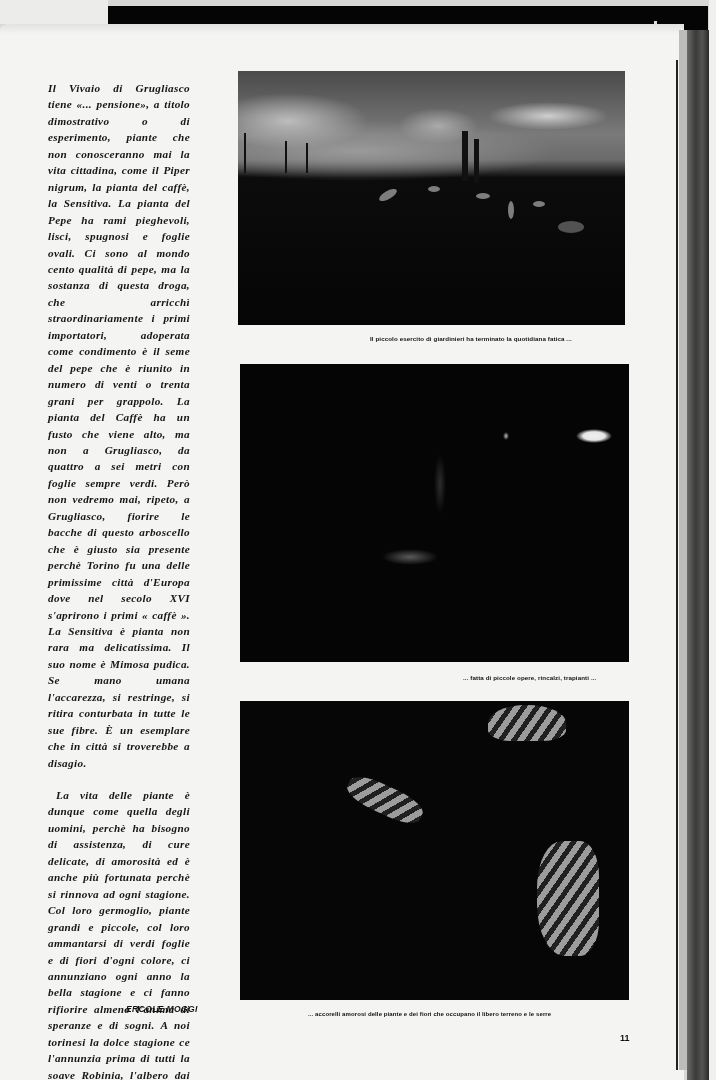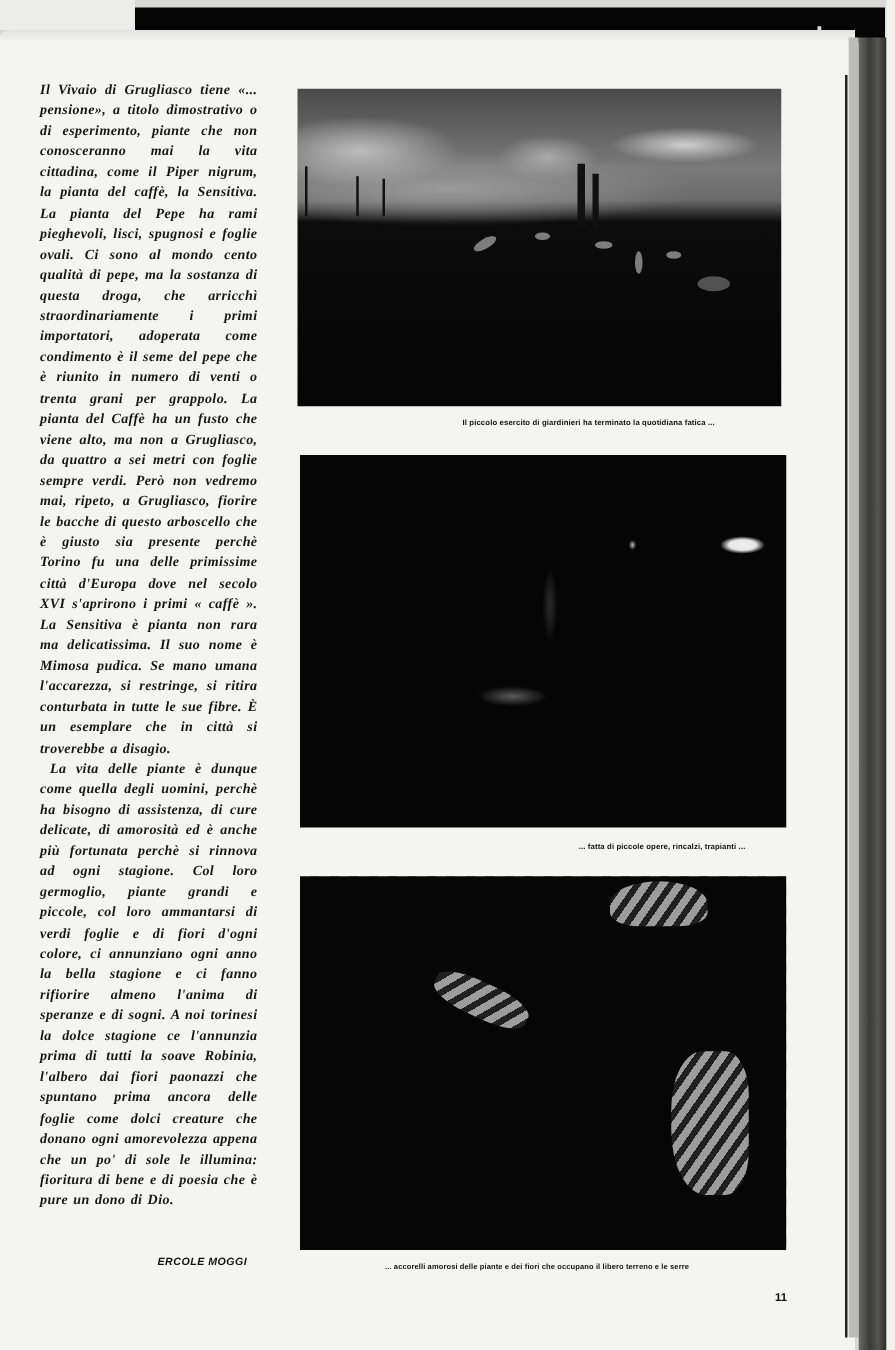--- a/index.html
+++ b/index.html
@@ -8,21 +8,21 @@
   .top-band { position:absolute; left:108px; top:6px; width:600px; height:28px; background:#050505; }
   .top-band-dot { position:absolute; left:654px; top:21px; width:3px; height:3px; background:#ddd; }
   .page { position:absolute; left:0; top:24px; width:684px; height:1056px; background:#f4f4f2; border-top-left-radius:10px 6px; }
   .page-shade { position:absolute; left:0; top:24px; width:684px; height:10px; background:linear-gradient(#e2e2e0,#f4f4f2); border-top-left-radius:10px 6px; }
   .spine-line { position:absolute; left:676px; top:60px; width:2px; height:1010px; background:#222; }
   .spine-light { position:absolute; left:679px; top:30px; width:8px; height:1040px; background:#bcbcba; }
   .spine { position:absolute; left:687px; top:30px; width:22px; height:1050px; background:linear-gradient(90deg,#6a6a68,#3a3a38 40%,#555 70%,#2a2a28); }
   .edge-right { position:absolute; left:709px; top:0; width:7px; height:1080px; background:#f0f0ee; }
 
   .text-col { position:absolute; left:32px; top:64px; width:174px; font-family:"Liberation Serif", serif; font-style:italic; font-weight:bold; font-size:11.2px; line-height:16.45px; color:#151515; text-align:justify; letter-spacing:0.35px; word-spacing:1px; }
-  .text-col p { margin:0; text-indent:0; }
+  .text-col p { margin:16px; text-indent:0; }
   .text-col p.p2 { text-indent:8px; }
   .signature { position:absolute; left:126px; top:1004px; font-family:"Liberation Sans", sans-serif; font-weight:bold; font-size:8.5px; letter-spacing:0.4px; color:#111;font-style:italic; }
 
   .photo { position:absolute; background:#070707; overflow:hidden; }
   .photo-1 { left:238px; top:71px; width:387px; height:254px;
     background:
       radial-gradient(ellipse 60px 14px at 310px 45px, #cfcfcf 0%, rgba(200,200,200,0.6) 45%, transparent 100%),
       radial-gradient(ellipse 40px 18px at 200px 55px, #aaa 0%, transparent 100%),
       radial-gradient(ellipse 80px 28px at 50px 50px, #bdbdbd 0%, transparent 100%),
       radial-gradient(ellipse 200px 30px at 120px 80px, #9a9a9a 0%, transparent 100%),

